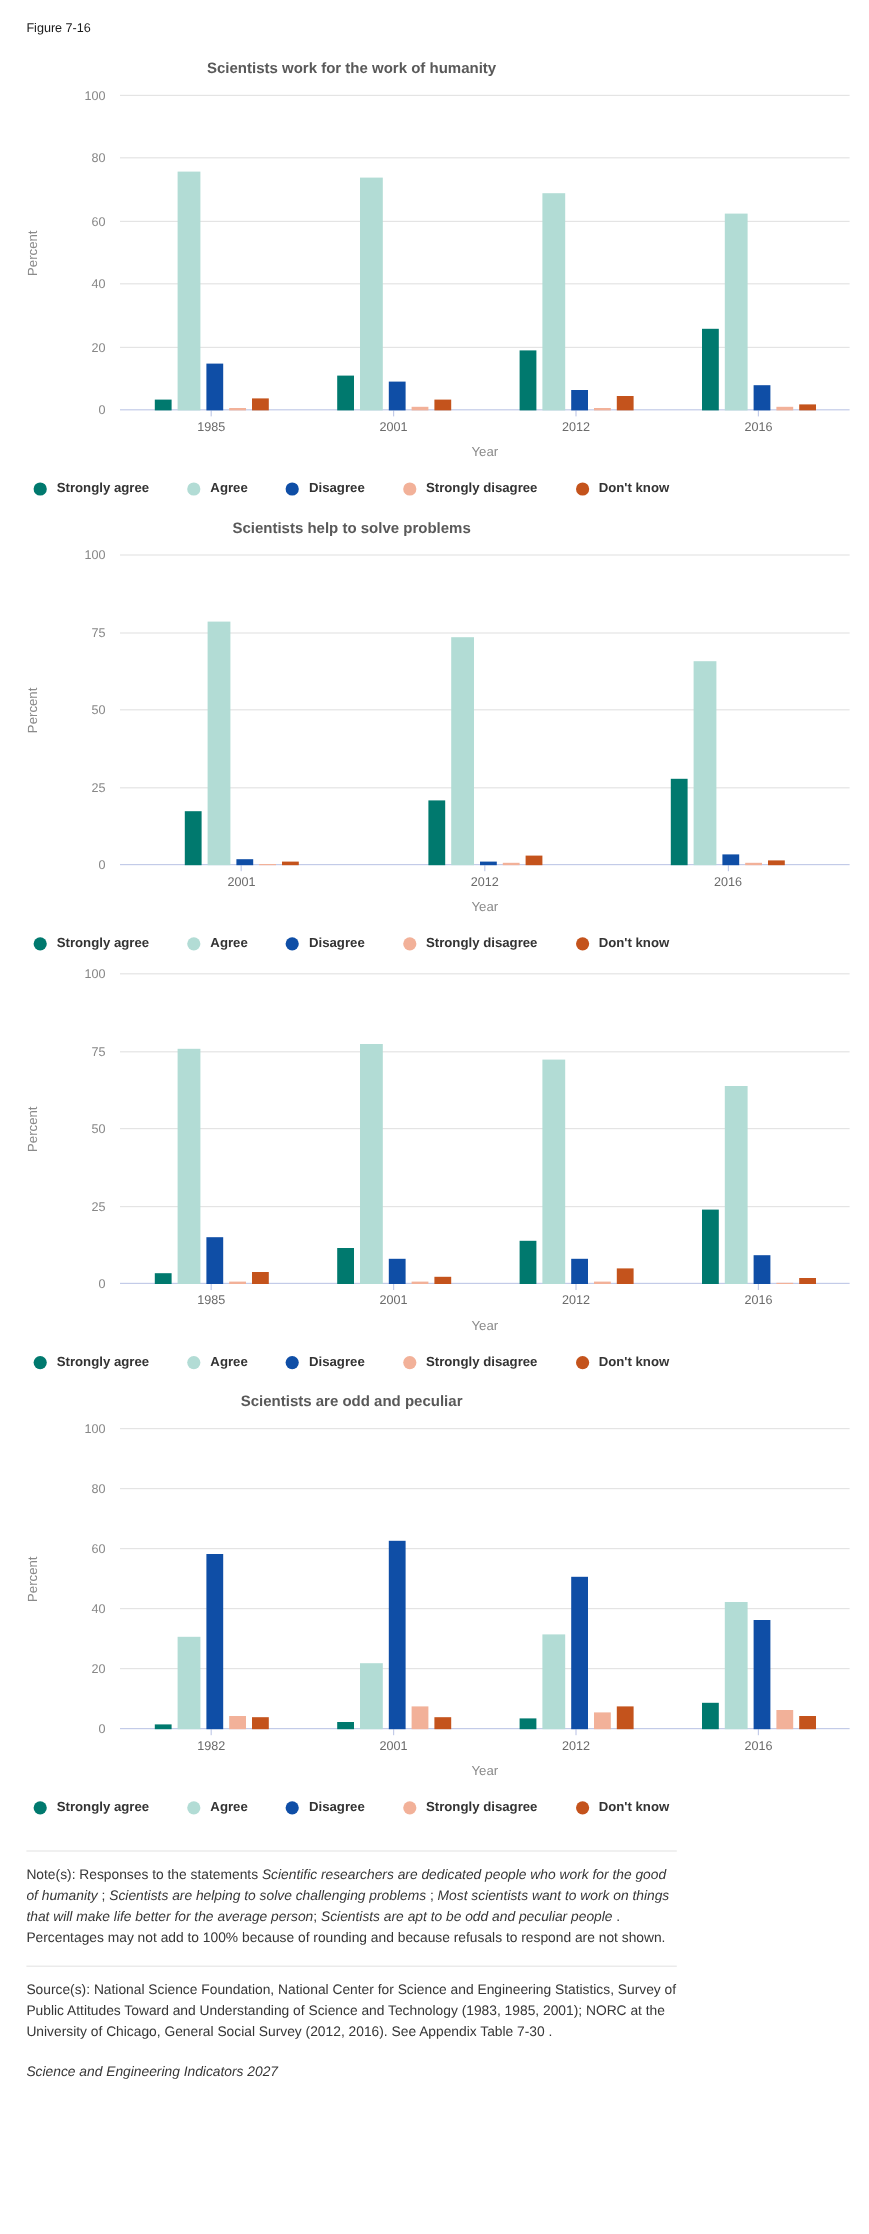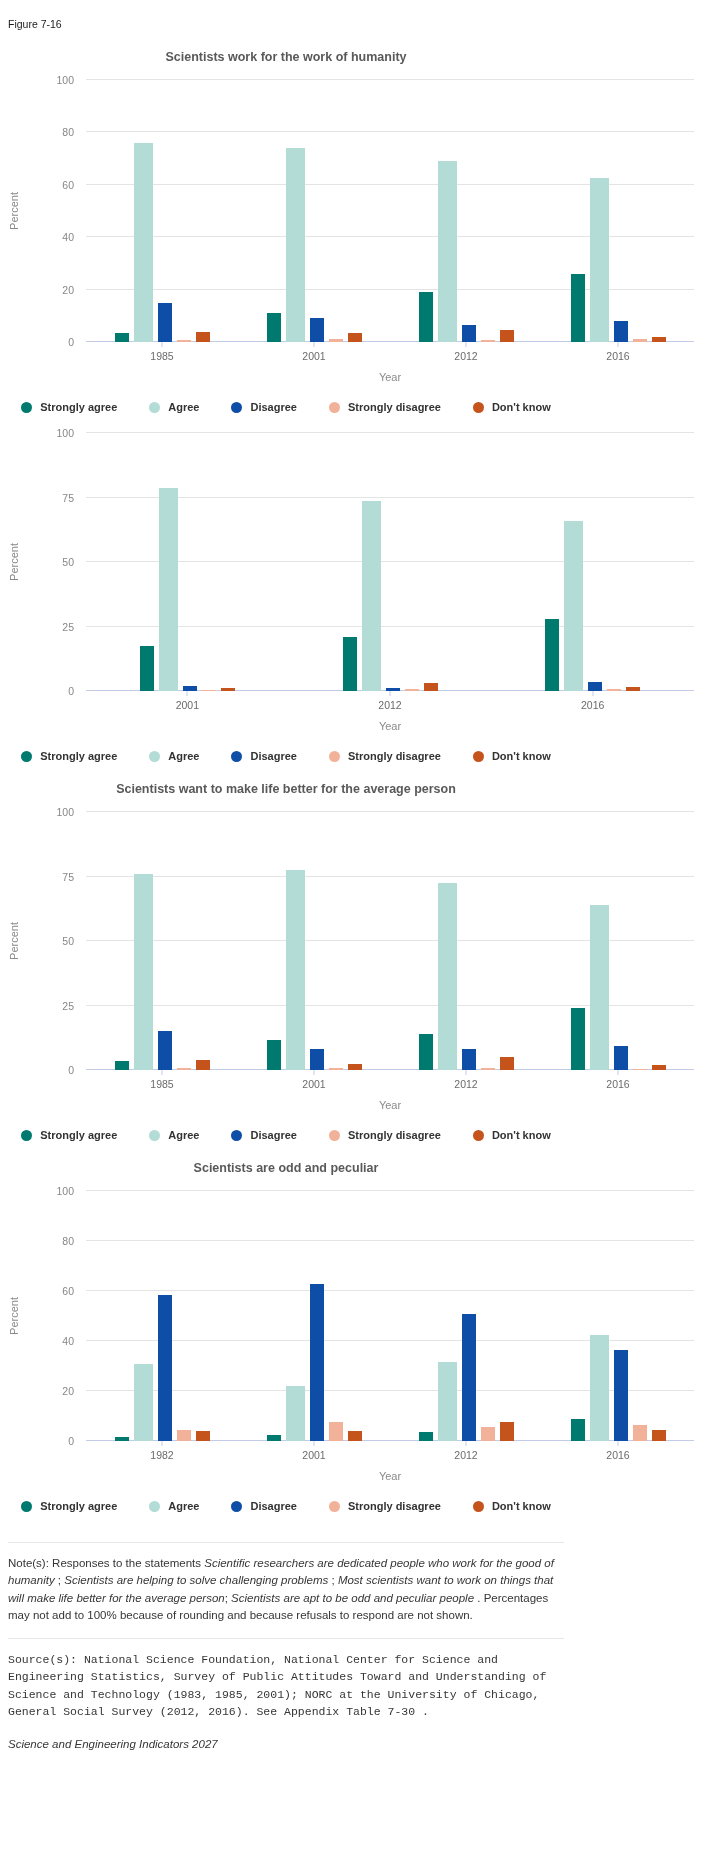--- a/index.html
+++ b/index.html
@@ -1,17 +1,17 @@
 <!DOCTYPE html>
 <html><head>
 <meta charset="utf-8">
 <style>
   html,body{margin:0;padding:0;background:#fff;}
   body{width:724px;font-family:"Liberation Sans",sans-serif;color:#222;}
-  .page{padding:18px 24px 28px 8px;box-sizing:border-box;width:588px;}
+  .page{padding:18px 24px 28px 22px;box-sizing:border-box;width:588px;}
   .fig-label{font-size:10.5px;color:#1a1a1a;}
   .fig-title{font-size:13px;color:#111;margin-top:9px;}
   .chart-block{margin-top:20px;}
   .chart-title{text-align:center;font-weight:bold;font-size:12.5px;color:#595959;margin-bottom:16px;}
   .plot-row{position:relative;}
   .ylabel{position:absolute;left:6px;top:50%;transform:translate(-50%,-50%) rotate(-90deg);font-size:11px;color:#8a8a8a;white-space:nowrap;}
   .plot{position:relative;margin-left:78px;width:608px;}
   .gridline{position:absolute;left:0;right:0;height:1px;background:#e4e4e4;}
   .gridline.baseline{background:#c3cbe8;}
   .ytick{position:absolute;right:calc(100% + 12px);transform:translateY(50%);font-size:10.5px;color:#878787;}
@@ -21,21 +21,21 @@
   .bar.wide{width:19px;}
   .xtick{position:absolute;top:100%;width:1px;height:5px;background:#c3cbe8;transform:translateX(-0.5px);}
   .xlabels{display:flex;margin-left:78px;width:608px;margin-top:8px;}
   .xlab{flex:1;text-align:center;font-size:10.5px;color:#6b6b6b;}
   .axis-xlabel{margin-left:78px;width:608px;text-align:center;font-size:11px;color:#8a8a8a;margin-top:9px;}
   .legend{display:flex;justify-content:center;align-items:flex-end;gap:32px;margin-top:18px;}
   .legend-item{display:flex;align-items:center;gap:8px;}
   .dot{width:11px;height:11px;border-radius:50%;flex:0 0 auto;}
   .legend-label{font-size:11px;font-weight:bold;color:#333;}
   .notes{margin-top:30px;border-top:1px solid #e6e6e6;padding-top:12px;font-size:11.5px;line-height:1.5;color:#363636;}
-  .source{margin-top:14px;border-top:1px solid #e6e6e6;padding-top:12px;font-size:11.5px;line-height:1.5;color:#363636;font-family:Liberation Mono, monospace;}
+  .source{margin-top:14px;border-top:1px solid #e6e6e6;padding-top:12px;font-size:11.5px;line-height:1.5;color:#363636;}
   .footer{margin-top:18px;font-size:11.5px;font-style:italic;color:#363636;}
   .it{font-style:italic;}
 </style>
 </head>
 <body>
 
 <div class="page">
 
   <div class="fig-label">Figure 7-16</div>
 
@@ -117,20 +117,21 @@
           <span class="legend-label">Strongly disagree</span>
         </div>
         <div class="legend-item">
           <span class="dot" style="background: rgb(196, 83, 28);"></span>
           <span class="legend-label">Don't know</span>
         </div>
       </div>
   </div>
 
   <div class="chart-block">
+    <div class="chart-title">Scientists help to solve problems</div>
     <div class="plot-row">
       <div class="ylabel">Percent</div>
       <div class="plot" style="height: 258px;">
           <div class="gridline baseline" style="bottom: 0px;"></div>
           <div class="ytick" style="bottom: 0px;">0</div>
           <div class="gridline" style="bottom: 64.5px;"></div>
           <div class="ytick" style="bottom: 64.5px;">25</div>
           <div class="gridline" style="bottom: 129px;"></div>
           <div class="ytick" style="bottom: 129px;">50</div>
           <div class="gridline" style="bottom: 193.5px;"></div>
@@ -189,21 +190,20 @@
           <span class="legend-label">Strongly disagree</span>
         </div>
         <div class="legend-item">
           <span class="dot" style="background: rgb(196, 83, 28);"></span>
           <span class="legend-label">Don't know</span>
         </div>
       </div>
   </div>
 
   <div class="chart-block">
-    <div class="chart-title">Scientists want to make life better for the average person</div>
     <div class="plot-row">
       <div class="ylabel">Percent</div>
       <div class="plot" style="height: 258px;">
           <div class="gridline baseline" style="bottom: 0px;"></div>
           <div class="ytick" style="bottom: 0px;">0</div>
           <div class="gridline" style="bottom: 64.5px;"></div>
           <div class="ytick" style="bottom: 64.5px;">25</div>
           <div class="gridline" style="bottom: 129px;"></div>
           <div class="ytick" style="bottom: 129px;">50</div>
           <div class="gridline" style="bottom: 193.5px;"></div>

